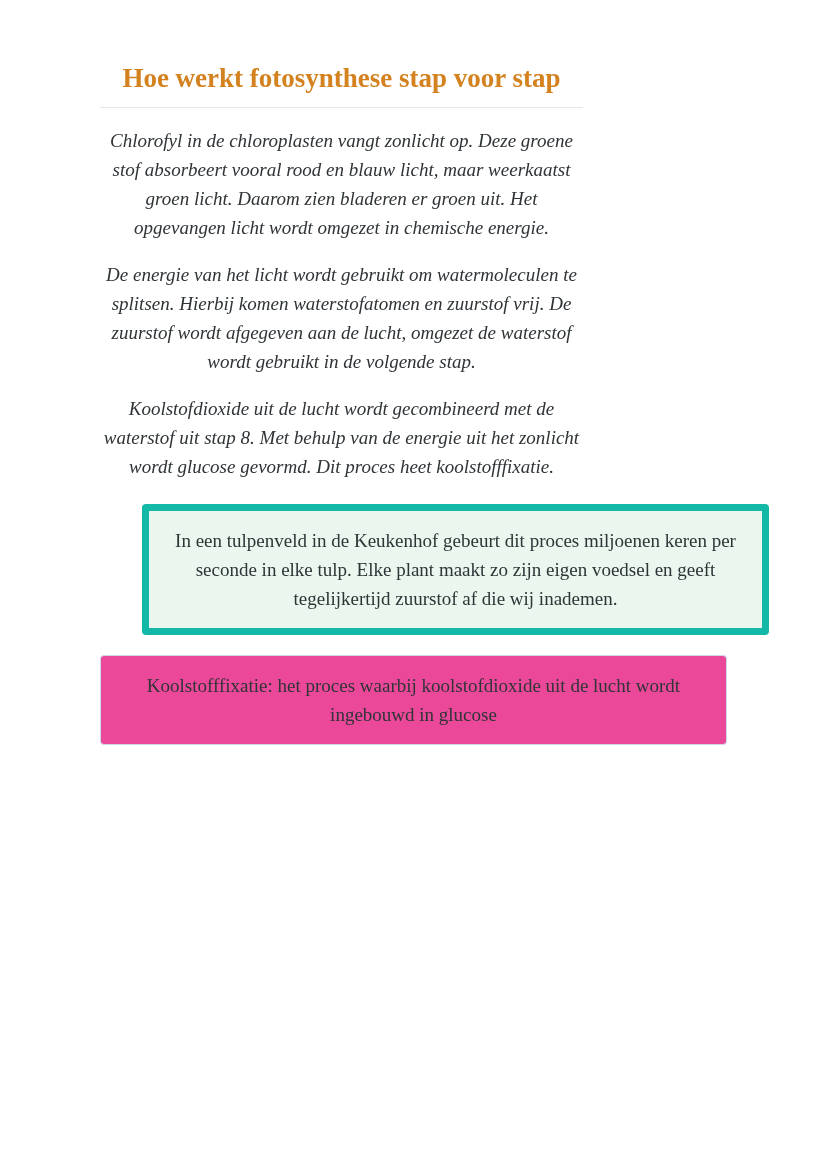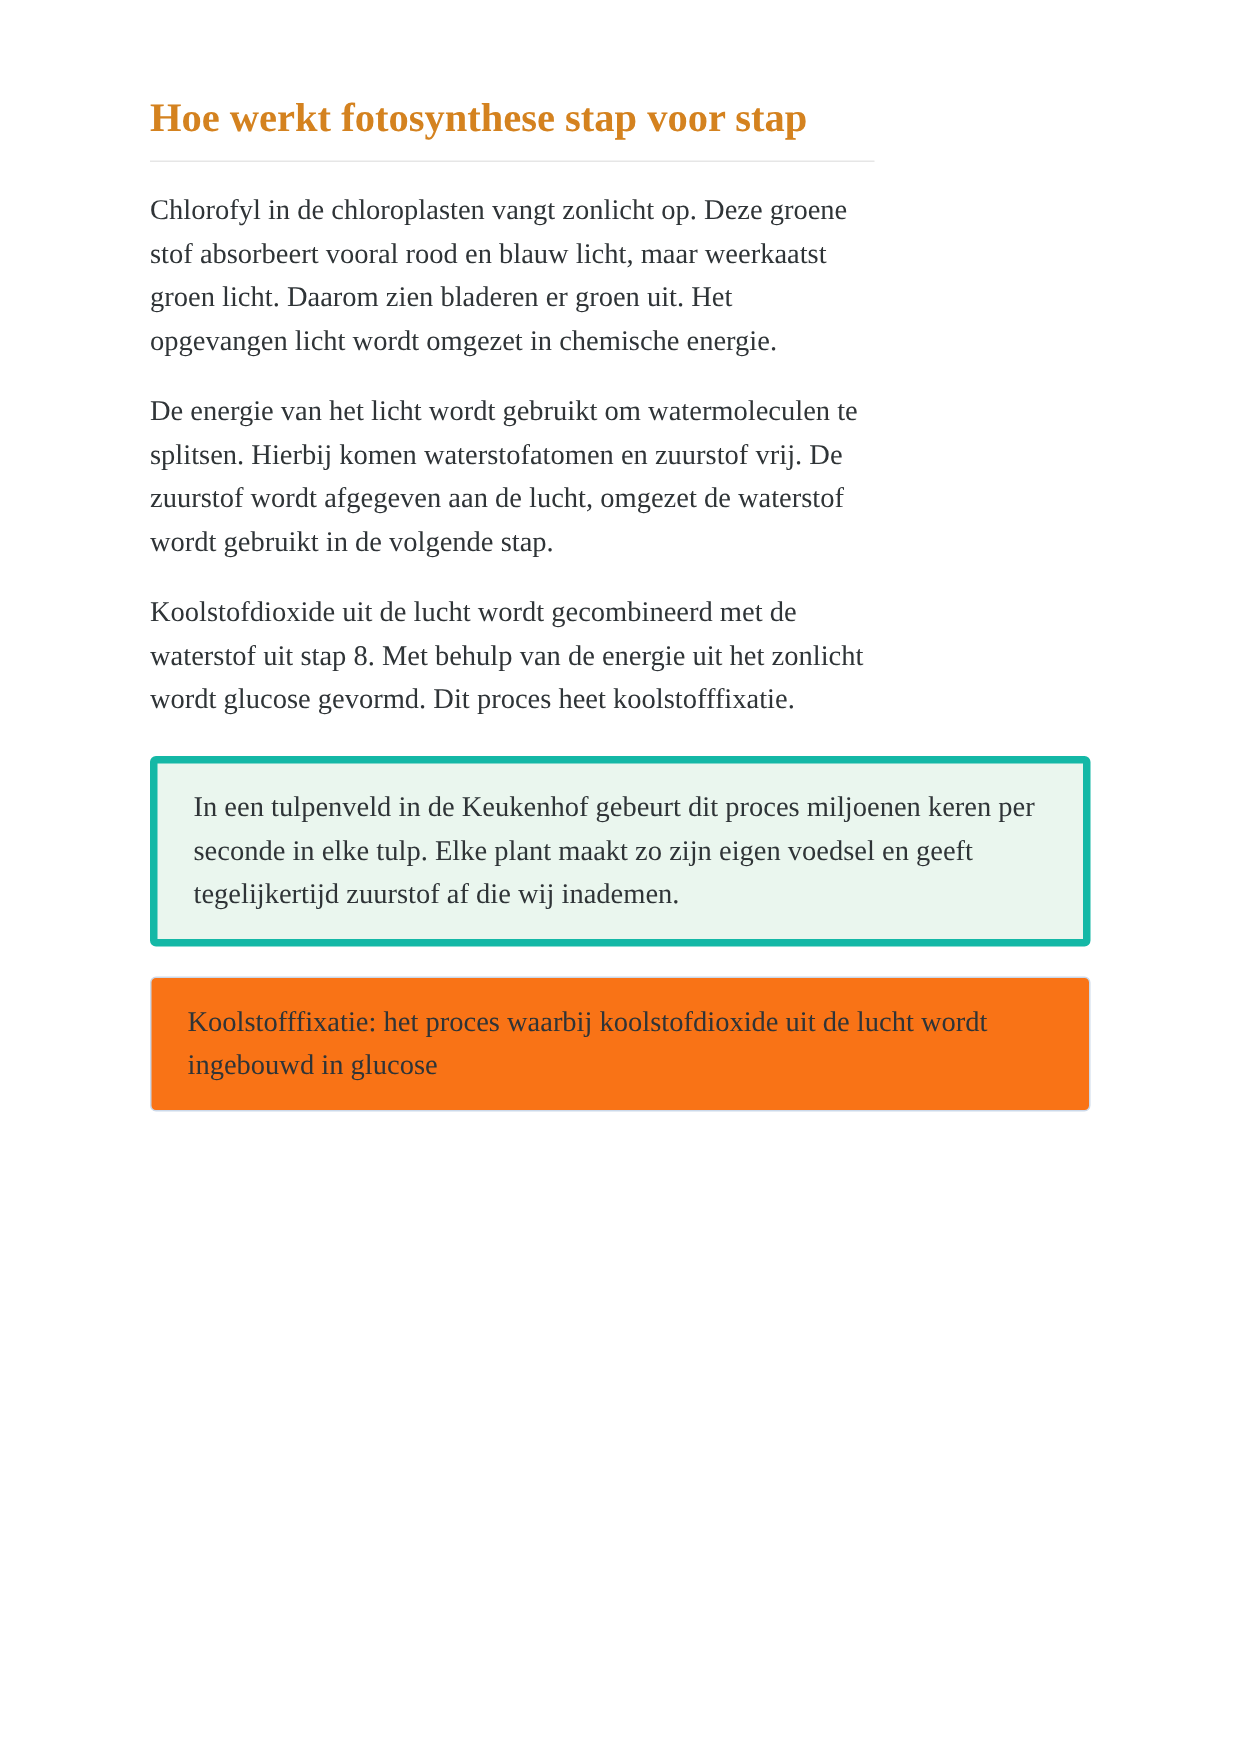--- a/index.html
+++ b/index.html
@@ -11,20 +11,21 @@
     width: 828px;
     height: 1171px;
     font-family: "Liberation Serif", "DejaVu Serif", serif;
     color: #2f3437;
     overflow: hidden;
   }
   .page {
     box-sizing: border-box;
     width: 684px;
     padding: 62px 101px 0 100px;
+    text-align: center;
   }
   h1.title {
     margin: 0;
     padding: 0 0 13px 0;
     font-size: 27px;
     line-height: 1.2;
     font-weight: 700;
     color: #d4821f;
     border-bottom: 1px solid #e6e6e6;
   }
@@ -39,41 +40,43 @@
   }
   h3.step-heading {
     margin: 26px 0 0 0;
     font-size: 19px;
     line-height: 24px;
     font-weight: 700;
     color: #d4821f;
   }
   .section p.body-text {
     margin-top: 18px;
+    font-style: italic;
   }
   .callout {
     box-sizing: border-box;
     margin-top: 23px;
     padding: 15px 24px;
     border-radius: 4px;
     width: 627px;
   }
   .callout p {
     margin: 0;
     font-size: 19px;
     line-height: 29px;
     color: #2f3437;
   }
   .callout-green {
     background: #eaf6ee;
-    border: 5px solid #14b8a6;
+    border: 7px solid #14b8a6;
+    margin-left: 42px;
   }
   .callout-blue {
     margin-top: 20px;
-    background: #f97316;
+    background: #ec4899;
     border: 1px solid #ccd9ea;
   }
 </style>
 </head>
 <body>
 
 <div class="page">
 
   <h1 class="title">Hoe werkt fotosynthese stap voor stap</h1>
 

